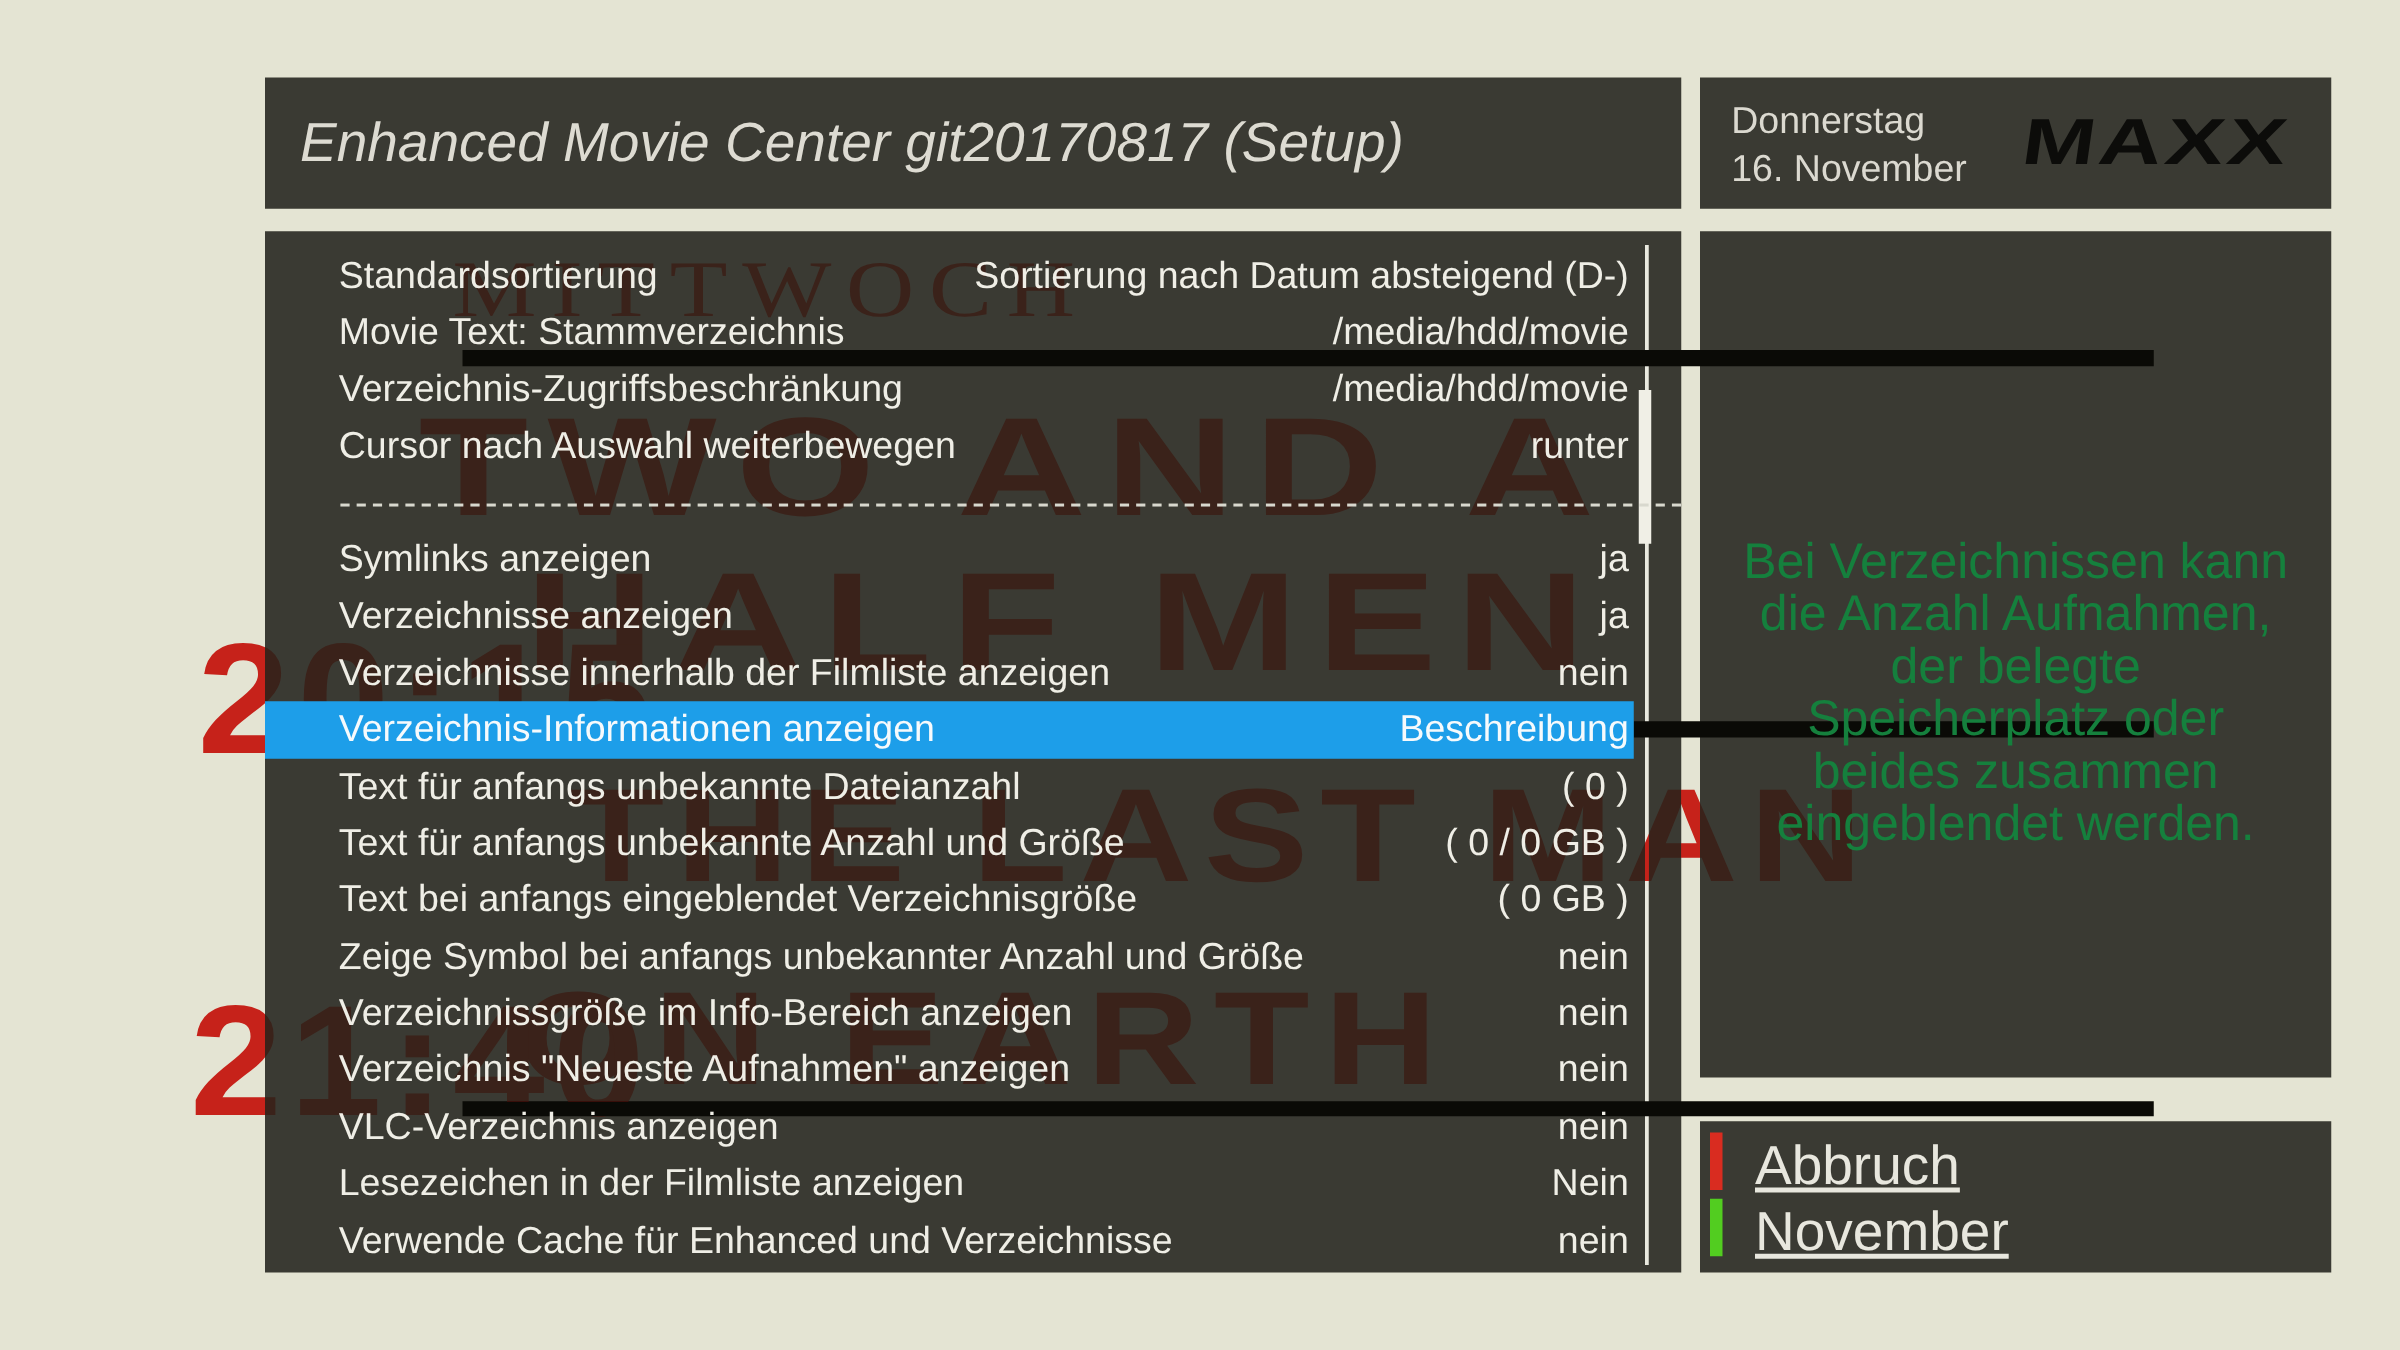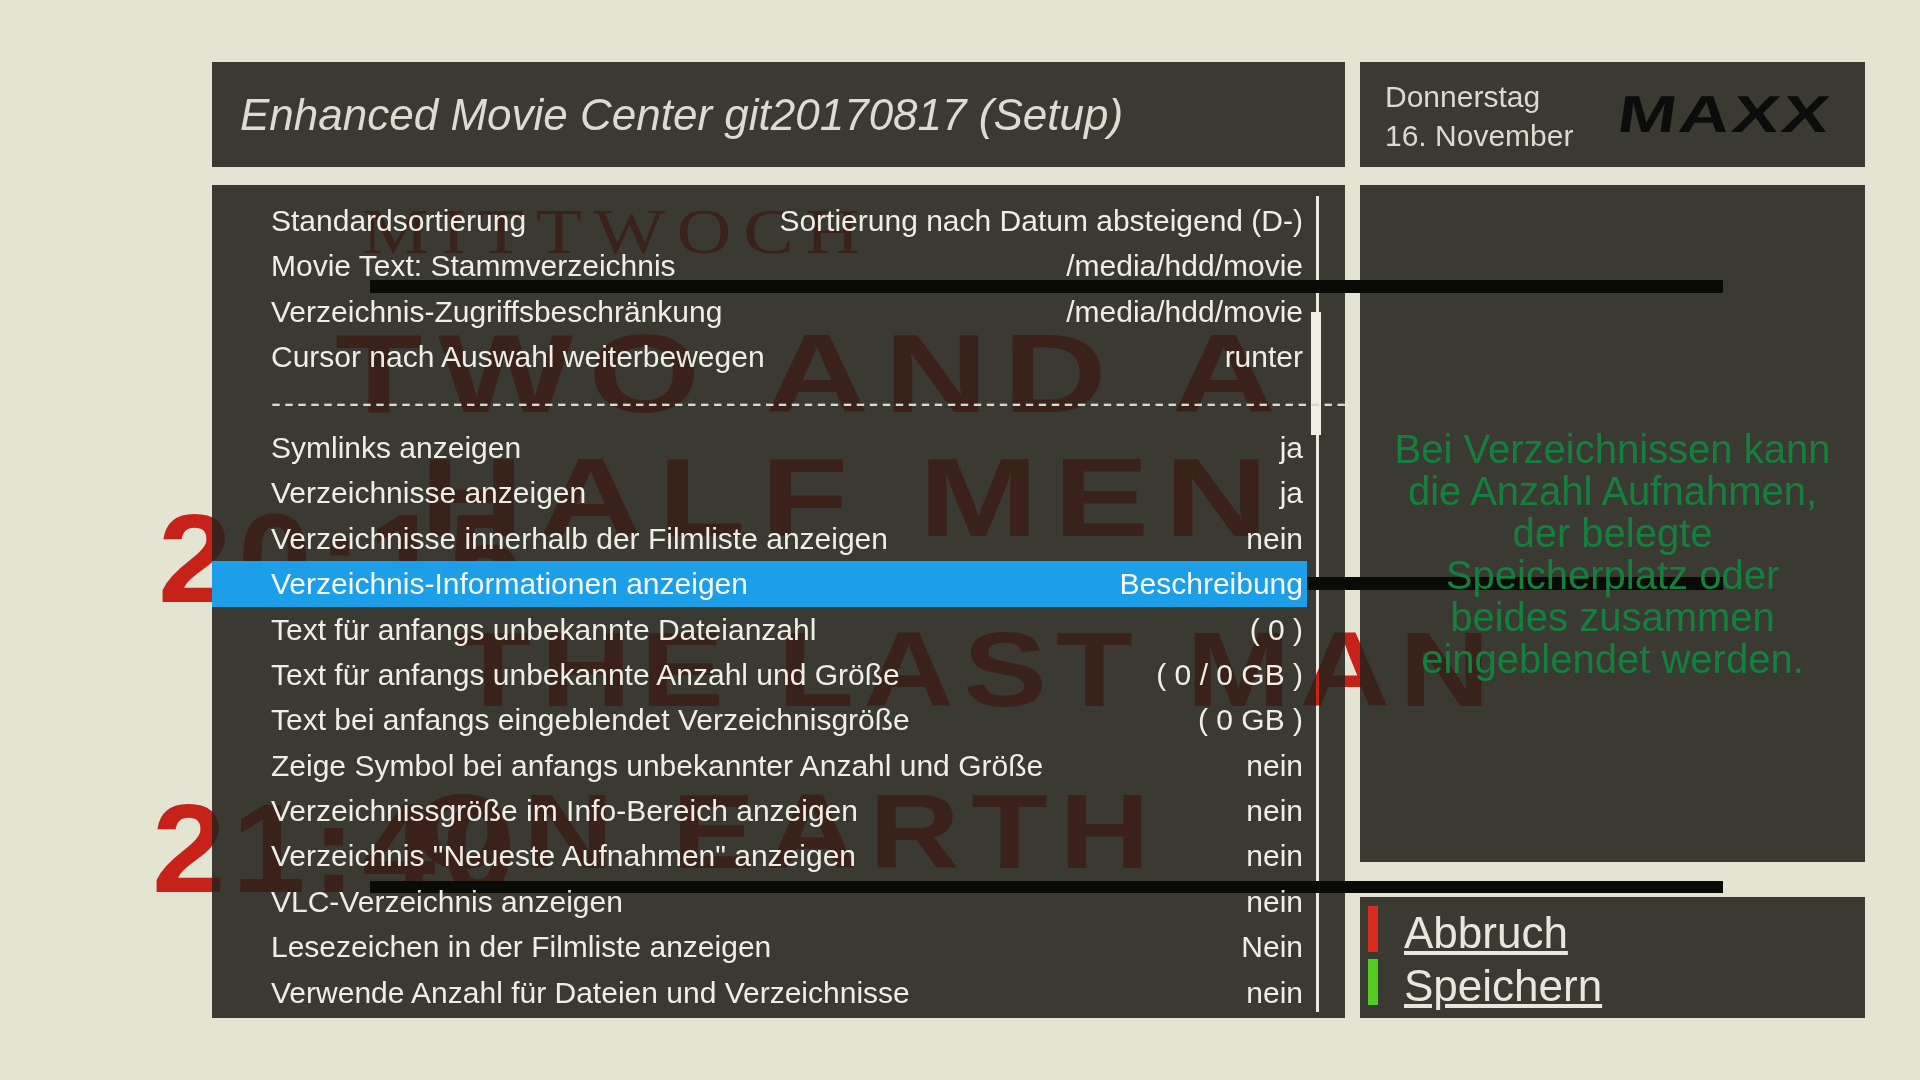--- a/index.html
+++ b/index.html
@@ -178,32 +178,32 @@
         </div>
         <div class="row">
           <span class="lbl">VLC-Verzeichnis anzeigen</span>
           <span class="val">nein</span>
         </div>
         <div class="row">
           <span class="lbl">Lesezeichen in der Filmliste anzeigen</span>
           <span class="val">Nein</span>
         </div>
         <div class="row">
-          <span class="lbl">Verwende Anzahl für Dateien und Verzeichnisse</span>
+          <span class="lbl">Verwende Cache für Enhanced und Verzeichnisse</span>
           <span class="val">nein</span>
         </div>
       </div>
 
     <div class="info-text">Bei Verzeichnissen kann die Anzahl Aufnahmen, der belegte Speicherplatz oder beides zusammen eingeblendet werden.</div>
 
     <div class="action-rows">
         <div class="action">
           <div class="cbar" style="background: rgb(217, 44, 32);"></div>
           <div class="albl">Abbruch</div>
         </div>
         <div class="action">
           <div class="cbar" style="background: rgb(82, 205, 32);"></div>
-          <div class="albl">Speichern</div>
+          <div class="albl">November</div>
         </div>
       </div>
   </div>
 
 </div>
 
 </body></html>

